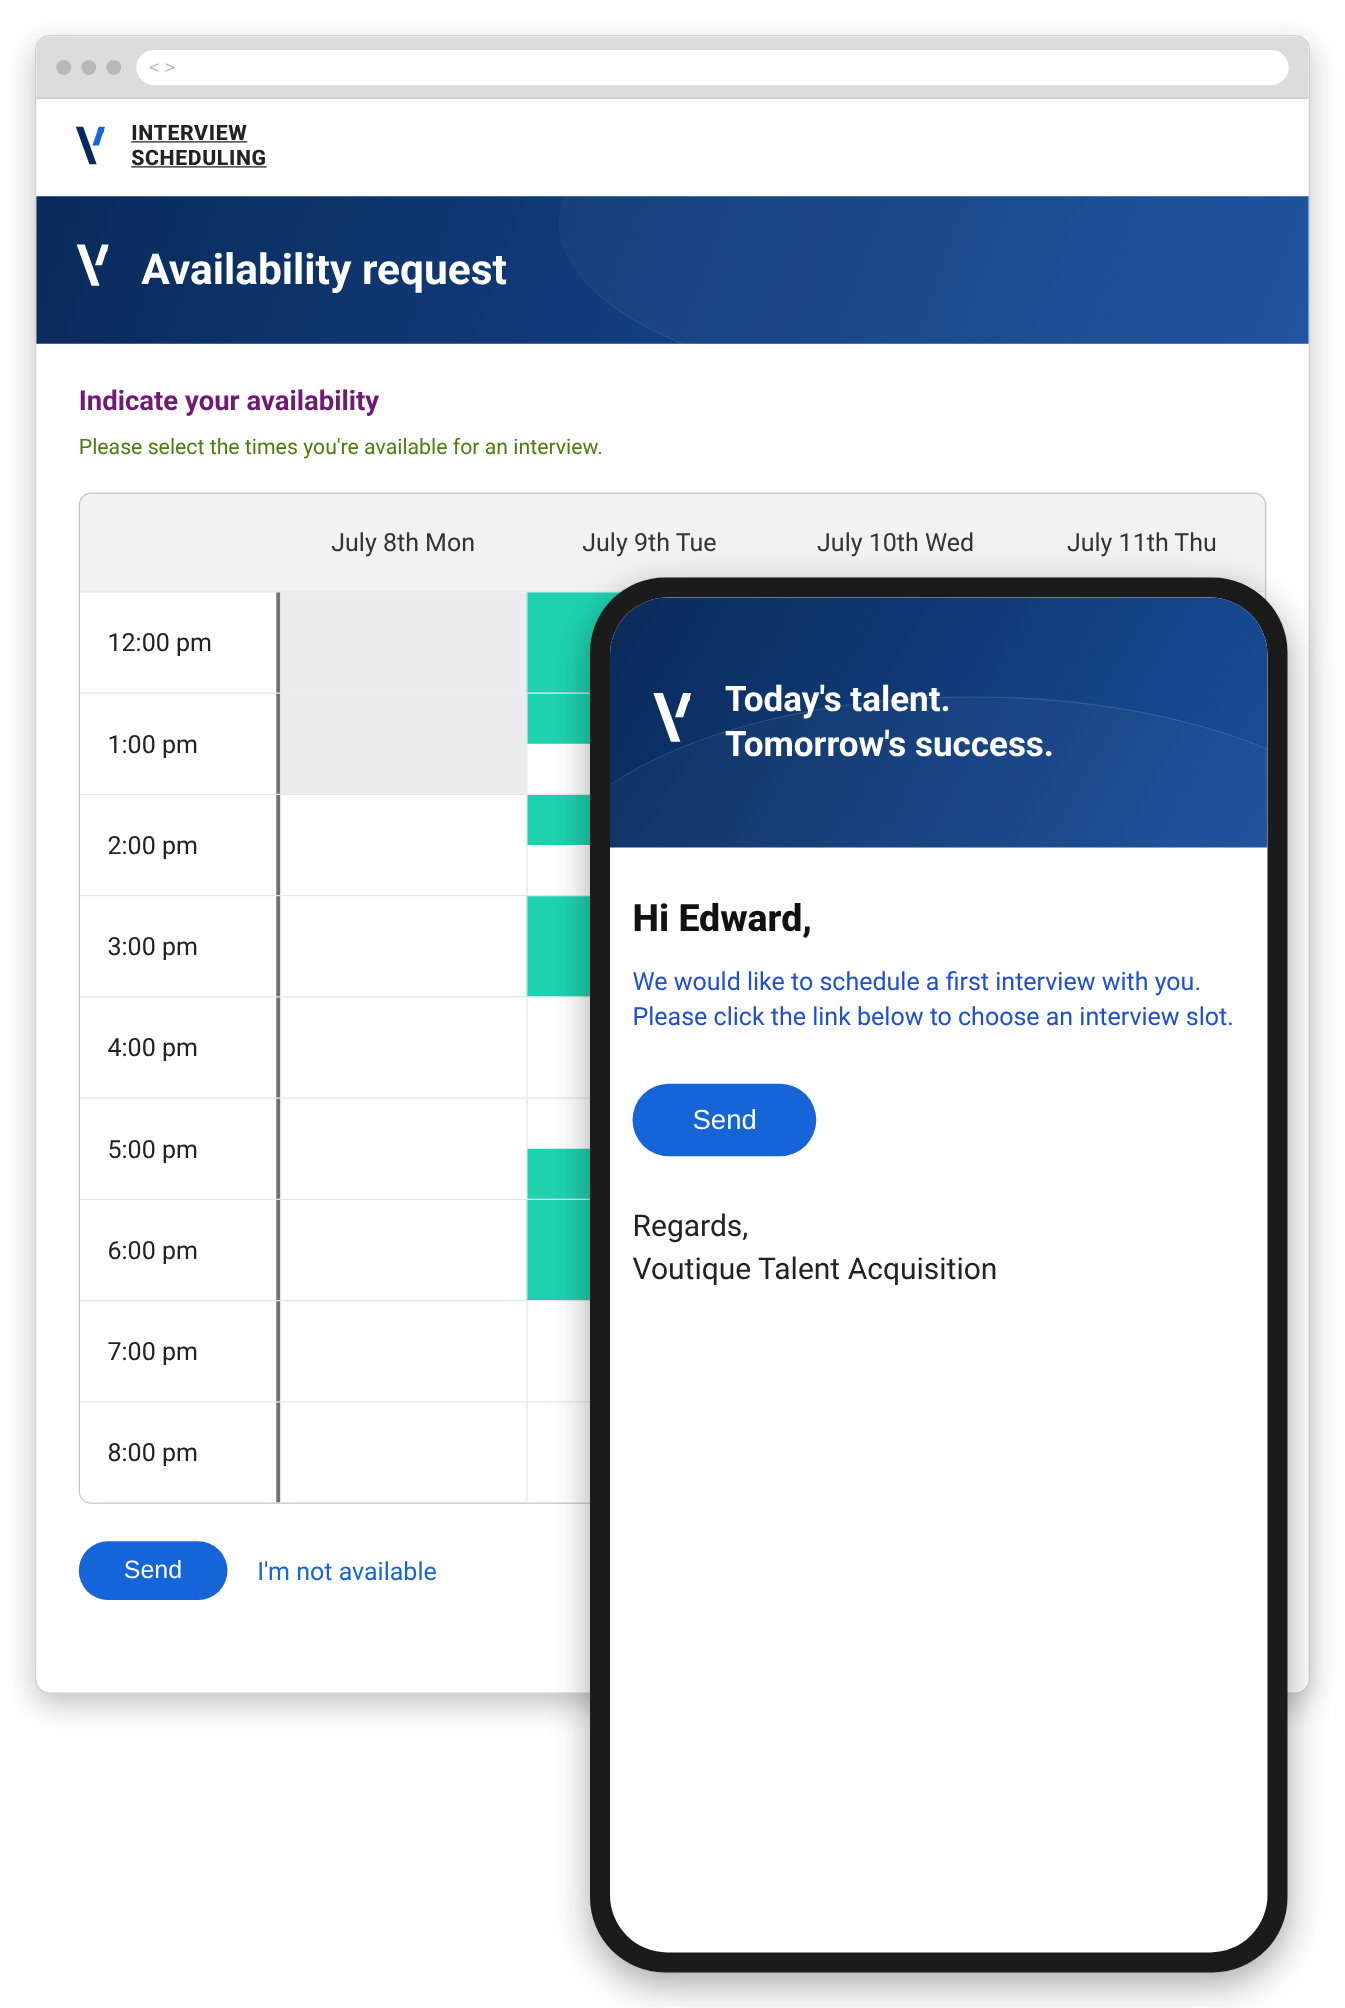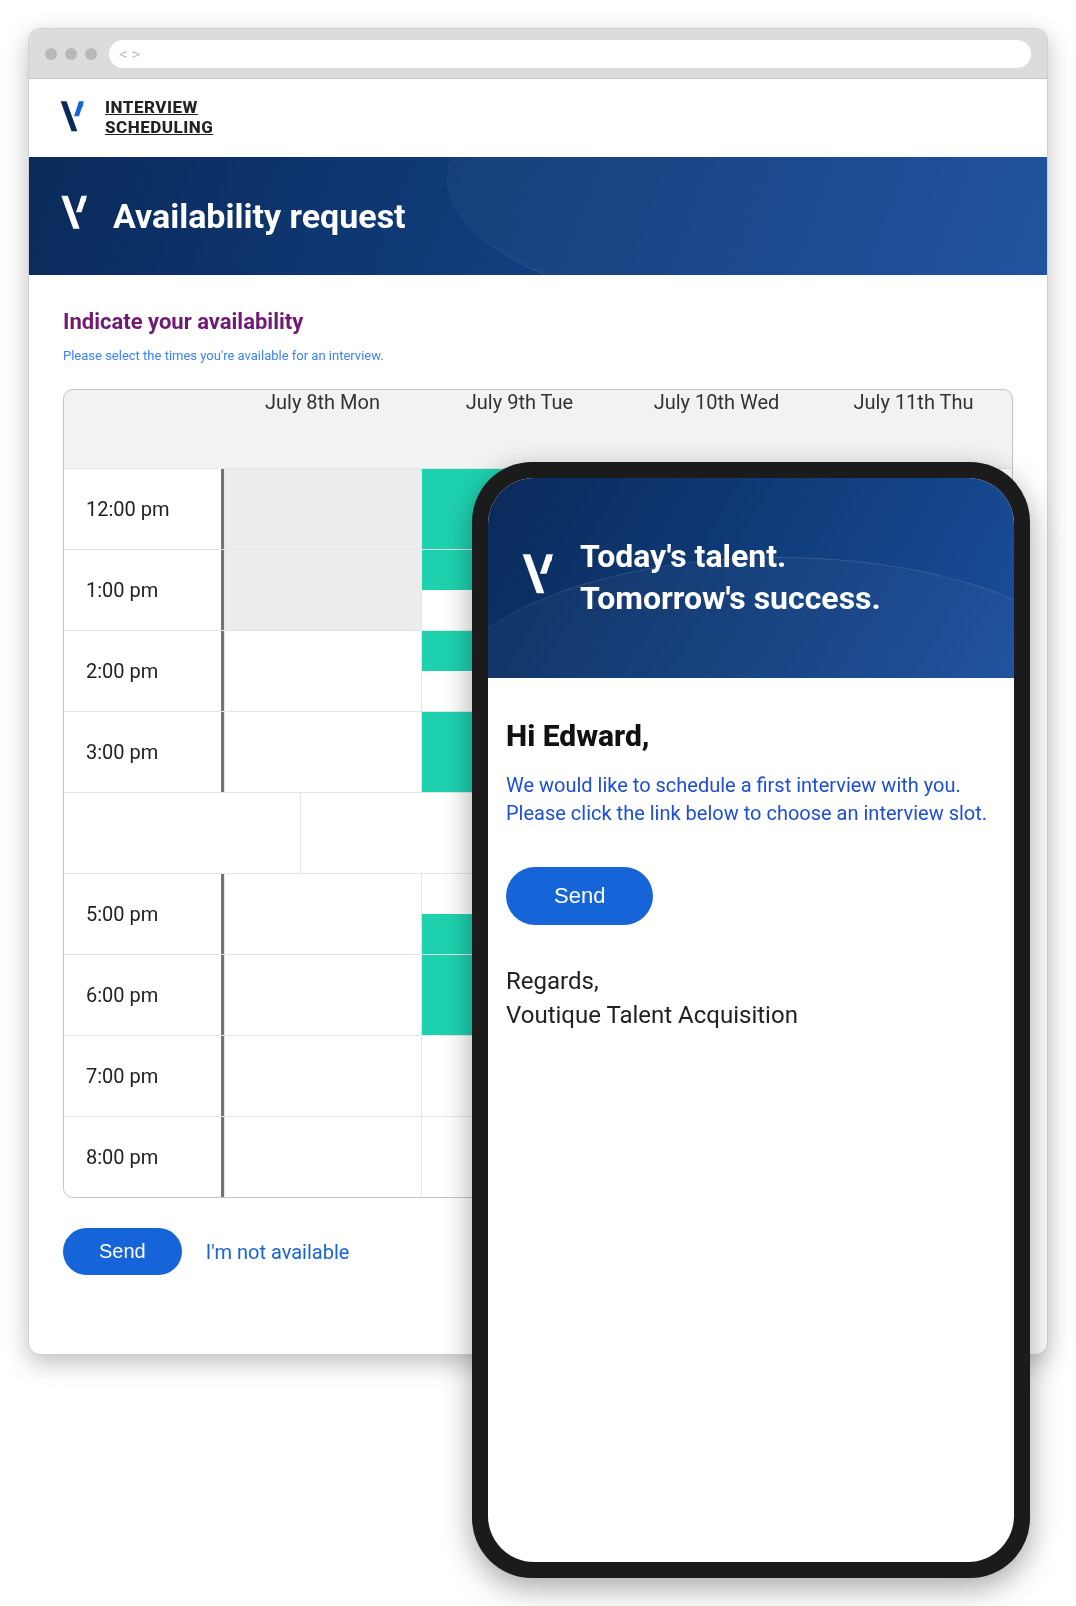--- a/index.html
+++ b/index.html
@@ -103,36 +103,36 @@
 .content {
   padding: 34px 34px 0 34px;
 }
 .section-heading {
   font-size: 22px;
   font-weight: 700;
   color: #701a75;
   margin-bottom: 14px;
 }
 .section-sub {
-  font-size: 13px;
-  color: #3b82f6;
+  font-size: 17px;
+  color: #4d7c0f;
   margin-bottom: 26px;
 }
 
 
 .cal-wrap {
   border: 1px solid #bcc4cc;
   border-radius: 10px;
   overflow: hidden;
   background: #f2f2f2;
 }
 .cal-header-row {
   display:flex;
   height: 78px;
-  align-items:flex-start;
+  align-items:center;
 }
 .cal-time-col {
   width: 160px;
   flex-shrink:0;
 }
 .cal-day-head {
   flex:1;
   text-align:center;
   font-size: 20px;
   color: #333;
@@ -231,21 +231,21 @@
   content:"";
   position:absolute;
   left:-60px; bottom:-200px;
   width: 700px; height: 320px;
   border-radius: 50%;
   background: rgba(255,255,255,0.03);
   border-top: 1px solid rgba(255,255,255,0.12);
 }
 .phone-tagline {
   color:#fff;
-  font-size: 32px;
+  font-size: 28px;
   font-weight: 700;
   line-height: 1.3;
 }
 .phone-content {
   padding: 40px 18px;
 }
 .phone-greeting {
   font-size: 30px;
   font-weight: 800;
   color:#111;
@@ -355,20 +355,21 @@
 
         <div class="cal-row">
           <div class="cal-time-label">3:00 pm</div>
           <div class="cal-cell"></div>
           <div class="cal-cell sel"></div>
           <div class="cal-cell"></div>
           <div class="cal-cell"></div>
         </div>
 
         <div class="cal-row">
+          <div class="cal-time-label">4:00 pm</div>
           <div class="cal-cell"></div>
           <div class="cal-cell"></div>
           <div class="cal-cell"></div>
           <div class="cal-cell"></div>
         </div>
 
         <div class="cal-row">
           <div class="cal-time-label">5:00 pm</div>
           <div class="cal-cell"></div>
           <div class="cal-cell sel-half-bottom"></div>

